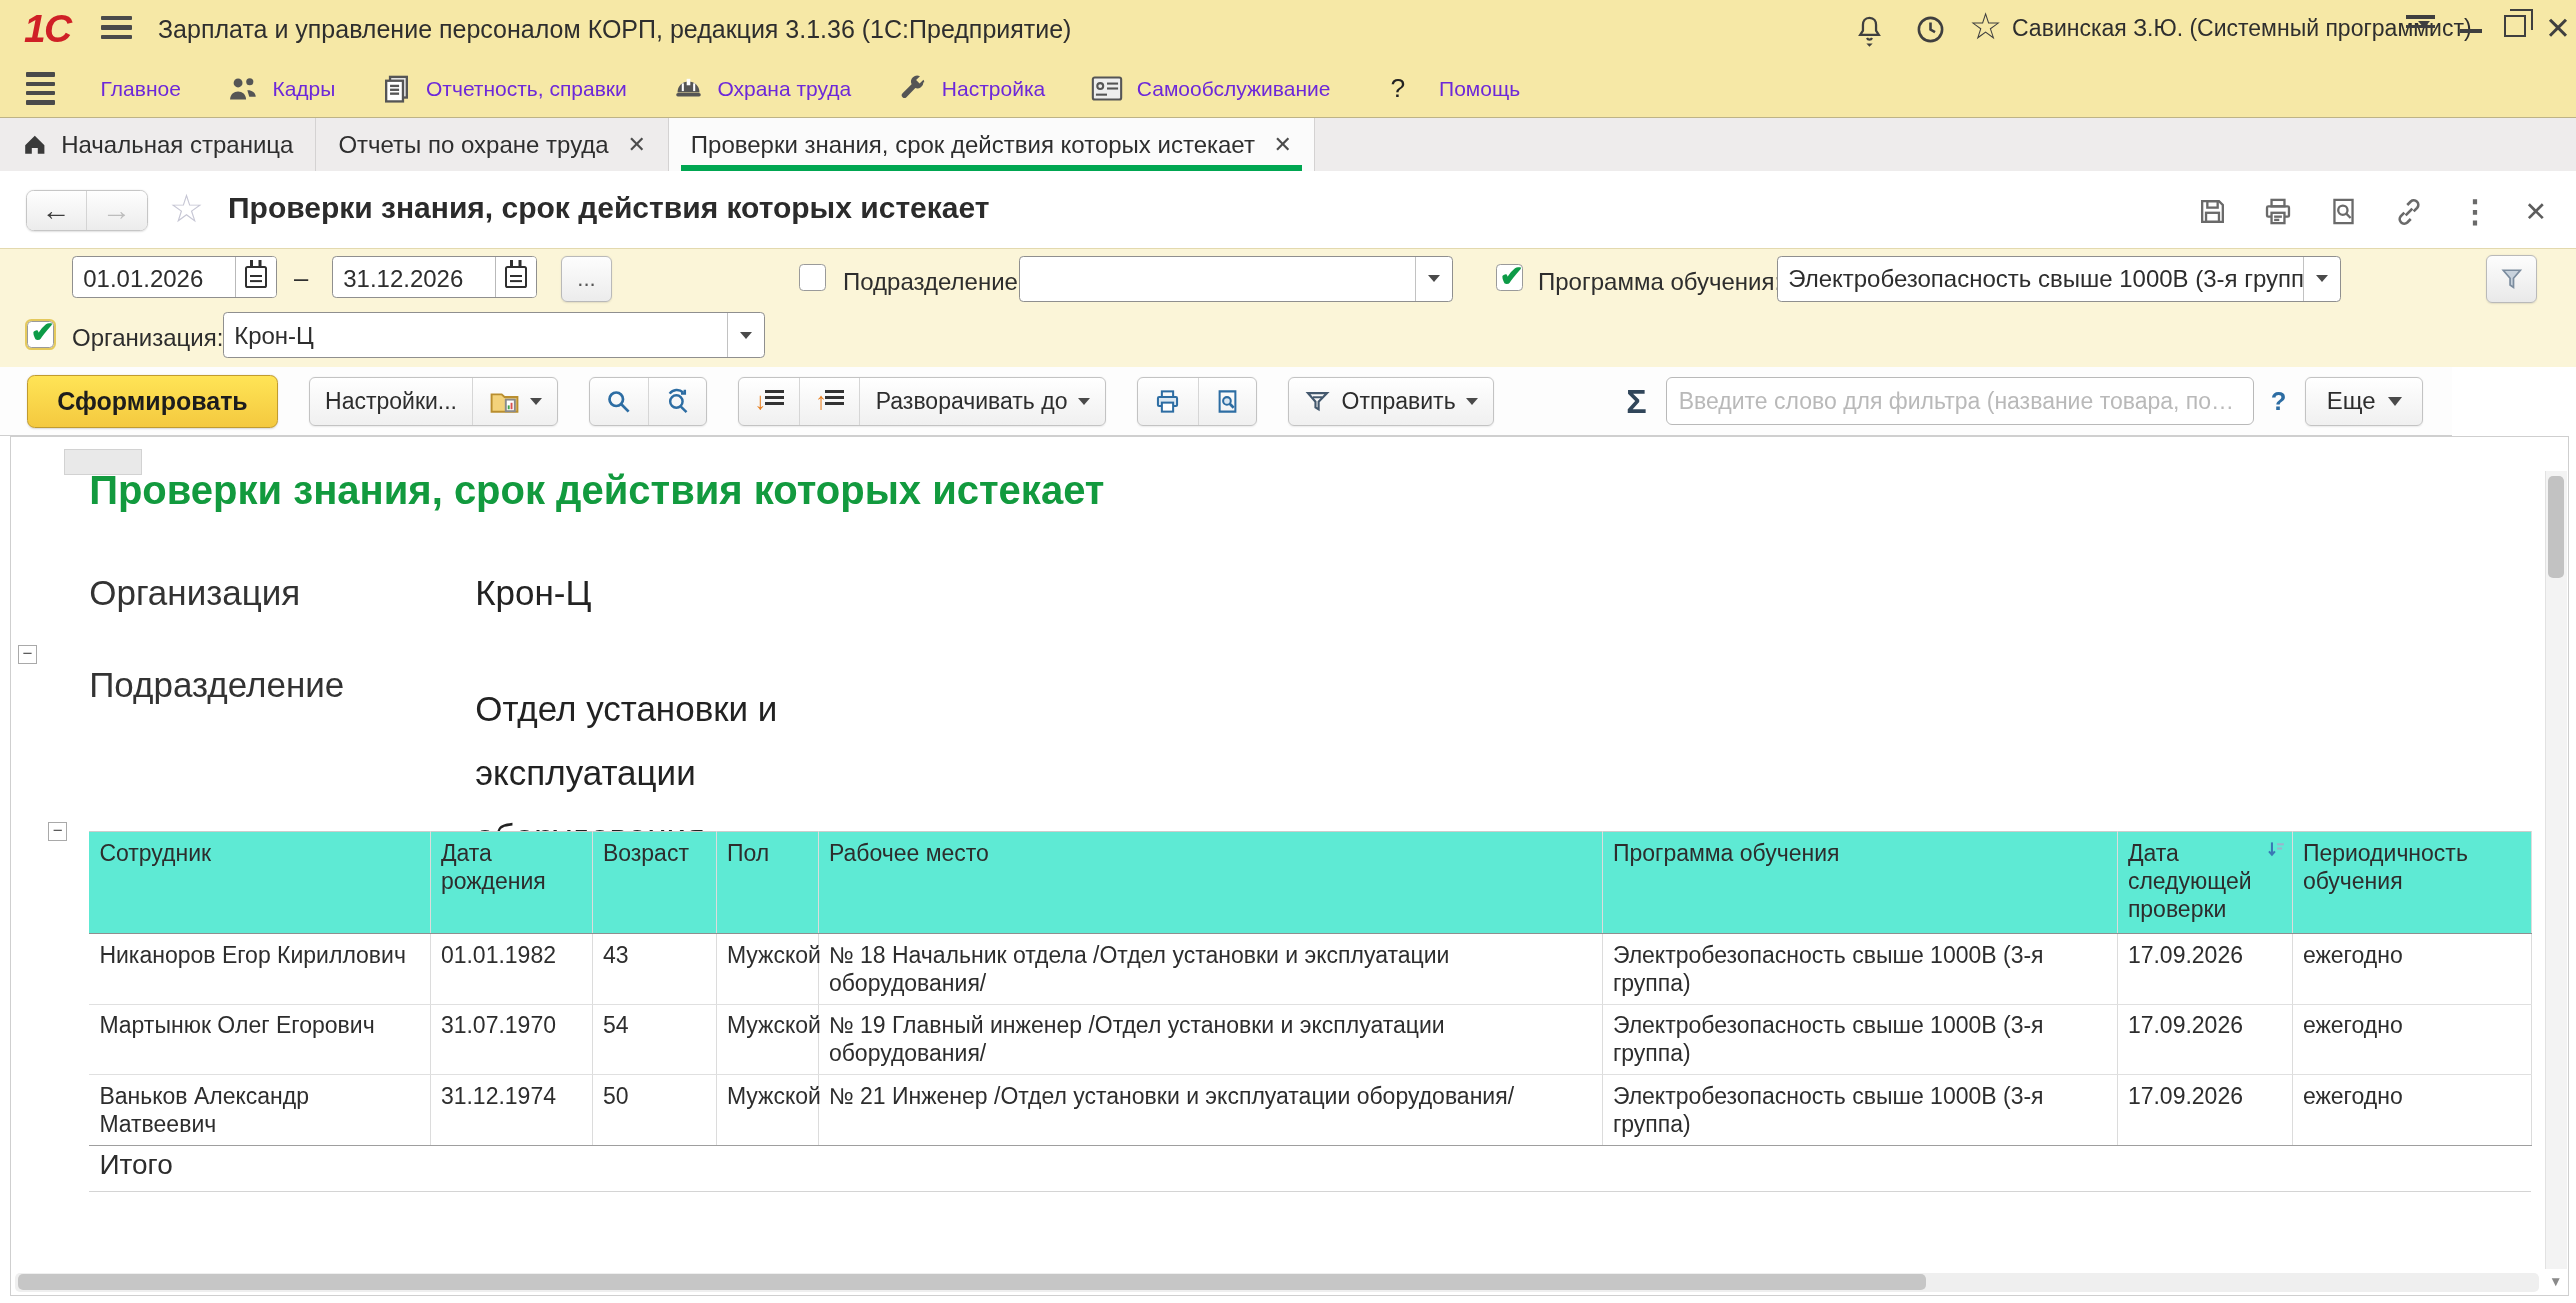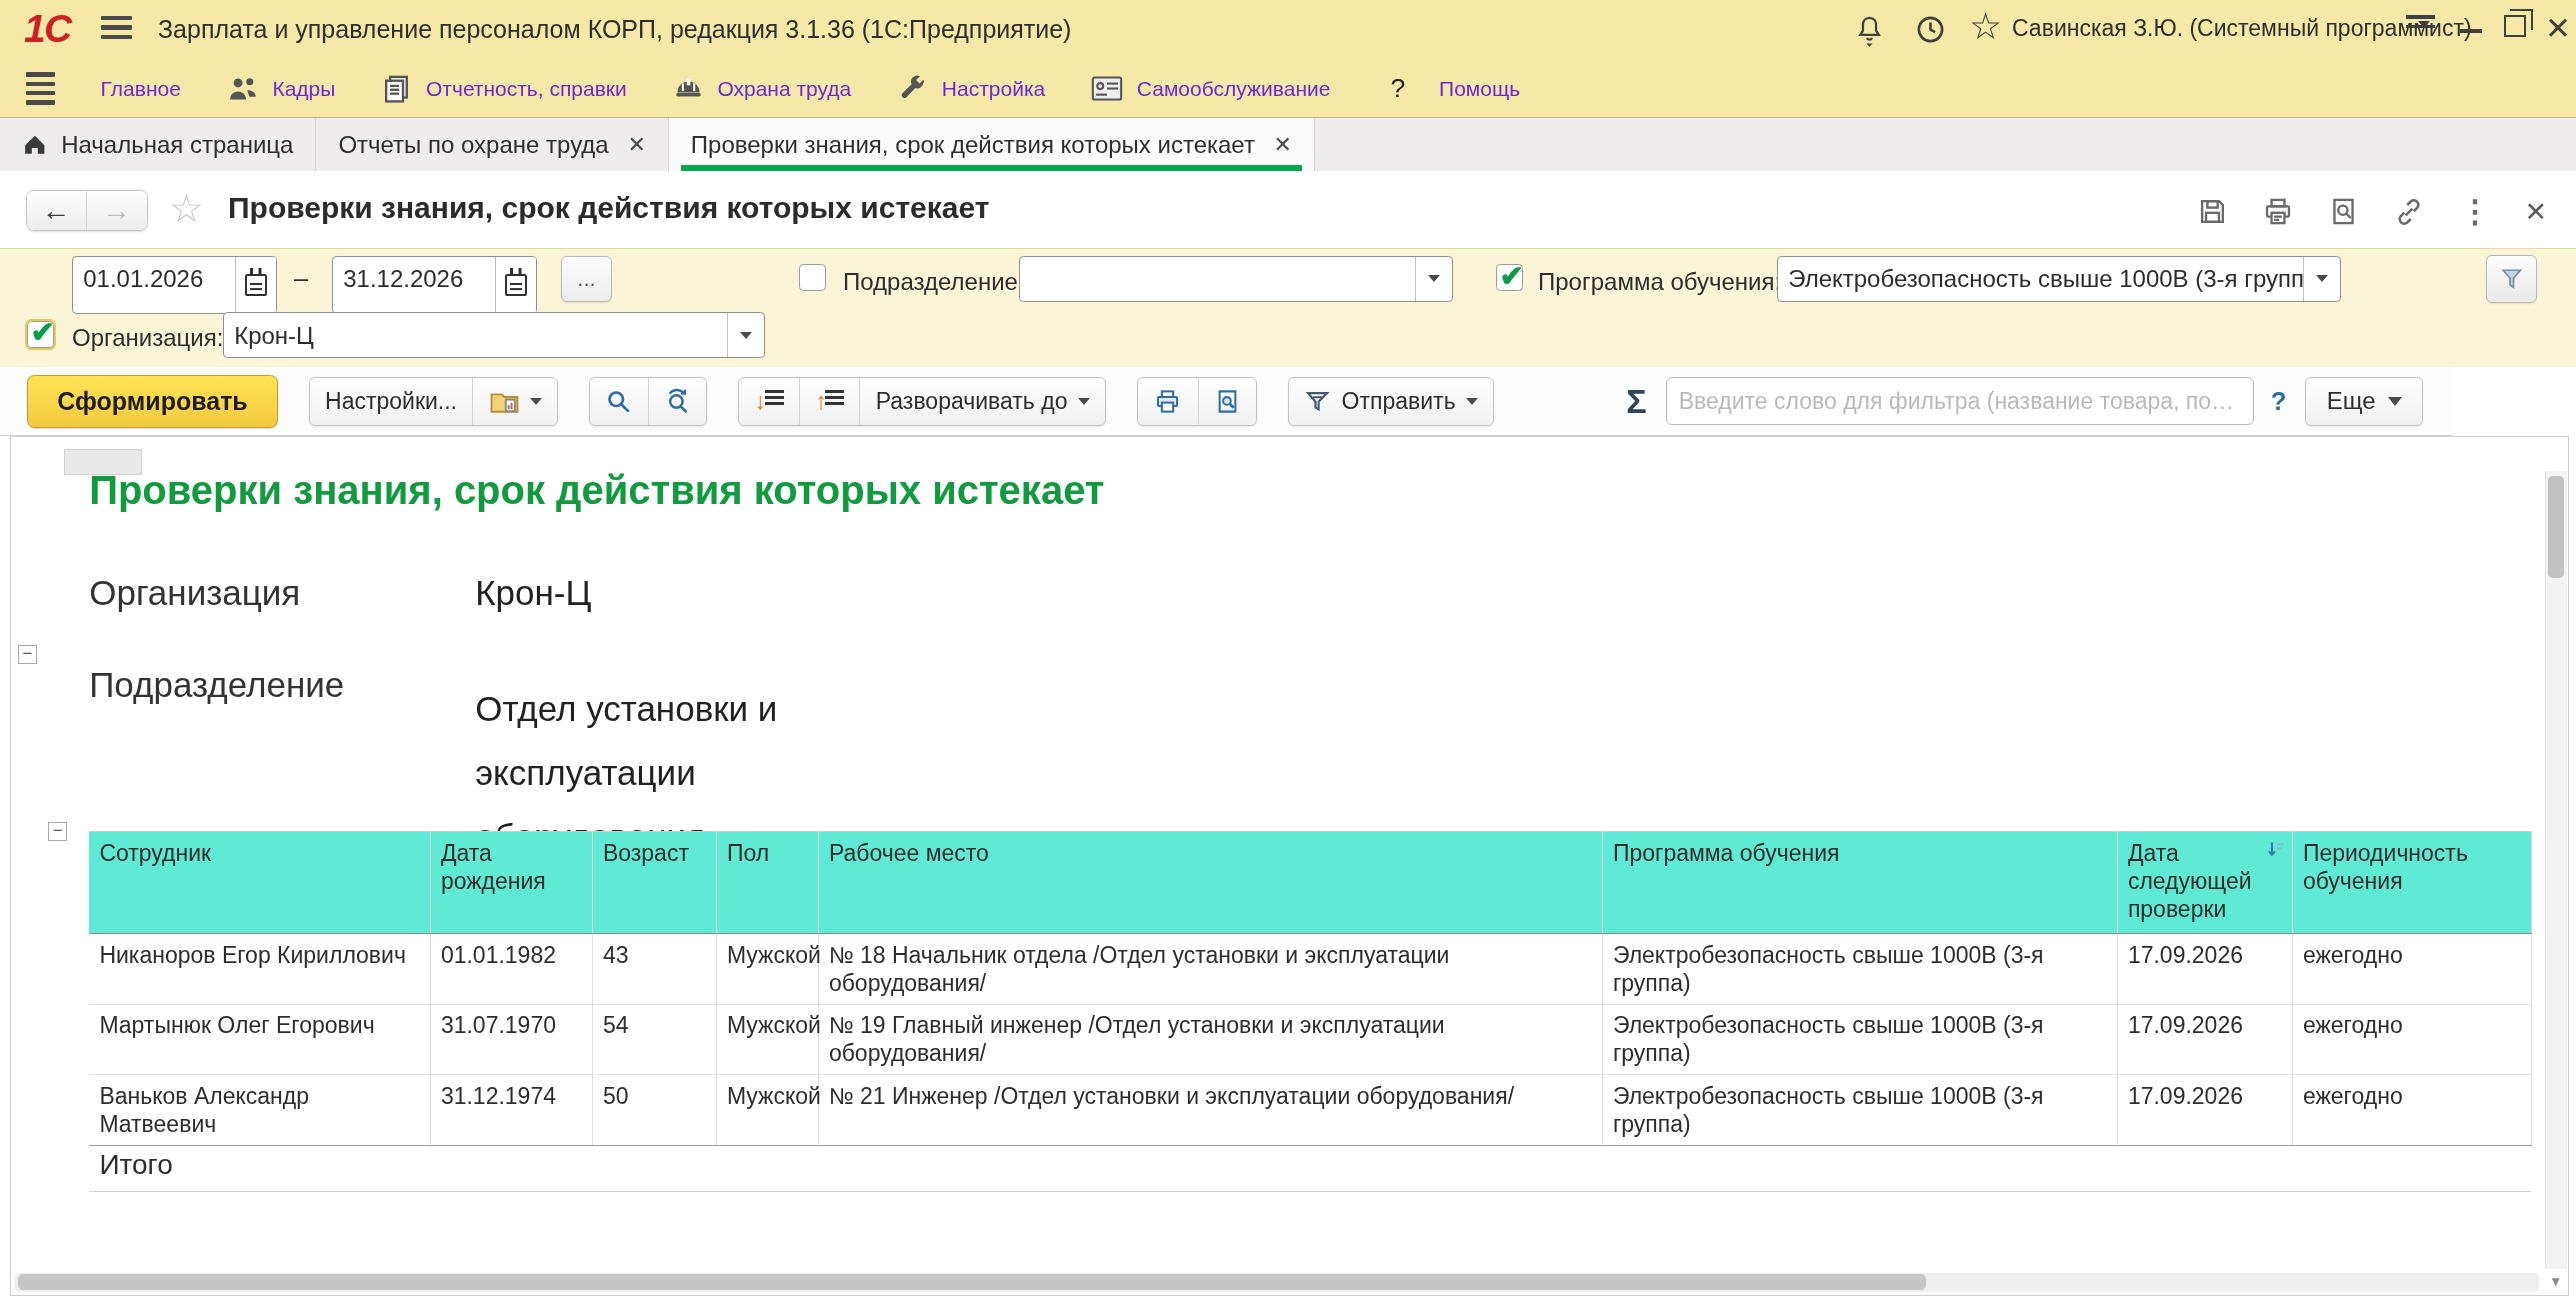--- a/index.html
+++ b/index.html
@@ -58,21 +58,21 @@
   .ph-actions { position:absolute; right:29px; top:22px; display:flex; gap:34px; align-items:center; color:#6a6a6a; }
   .ph-actions .dots { font-size:31px; color:#6a6a6a; letter-spacing:0; }
   .dots::before { content:"\22EE"; font-weight:bold; }
   .ph-close { font-size:27px; color:#5d5d5d; }
   .ph-close::before { content:"\2715"; }
 
   
   .filters { position:absolute; left:0; top:248px; width:2576px; height:119px; background:#fbf5d8; border-top:0.9px solid #e3d9ae; }
   .frow { position:absolute; left:0; width:2576px; height:60px; }
   .frow1 { top:0; } .frow2 { top:60px; }
-  .datebox { position:absolute; display:flex; height:58px; background:#fff; border:0.9px solid #8f8f8f; border-radius:4.3px; overflow:hidden;justify-content:space-between; }
+  .datebox { position:absolute; display:flex; height:42px; background:#fff; border:0.9px solid #8f8f8f; border-radius:4.3px; overflow:hidden;justify-content:space-between; }
   .datebox .val { width:162px; font-size:24px; padding:8.5px 10.2px; white-space:nowrap; }
   .datebox .calbtn { width:41px; border-left:0.9px solid #b9b9b9; display:flex; align-items:center; justify-content:center; background:#fff; }
   .cal-ic { position:relative; width:22px; height:22px; border:2.6px solid #2f2f2f; border-radius:2.6px; }
   .cal-ic::before { content:""; position:absolute; left:2.6px; top:-7.7px; width:3.4px; height:6px; background:#2f2f2f; box-shadow:8.5px 0 0 #2f2f2f; }
   .cal-ic::after { content:""; position:absolute; left:2.6px; top:6.8px; width:12px; height:2.6px; background:#2f2f2f; box-shadow:0 5.1px 0 #2f2f2f; }
   .dash { position:absolute; font-size:25.6px; color:#2f2f2f; }
   .btn-ellipsis { position:absolute; width:51px; height:46px; border:0.9px solid #b9b9b9; border-radius:6px; background:linear-gradient(#fdfdfd,#ececec); color:#555; font-size:22px; display:flex; align-items:center; justify-content:center; box-shadow:0 0.9px 1.7px rgba(0,0,0,.1); }
   .chk { position:absolute; width:27px; height:27px; background:#fff; border:0.9px solid #9a9a9a; border-radius:4.3px; }
   .chk.checked::before { content:"\2714"; position:absolute; left:2.6px; top:-6.8px; font-size:29px; color:#0d9b47; font-weight:bold; }
   .chk.focused { outline:2.6px solid #e4c95d; outline-offset:0.9px; }

